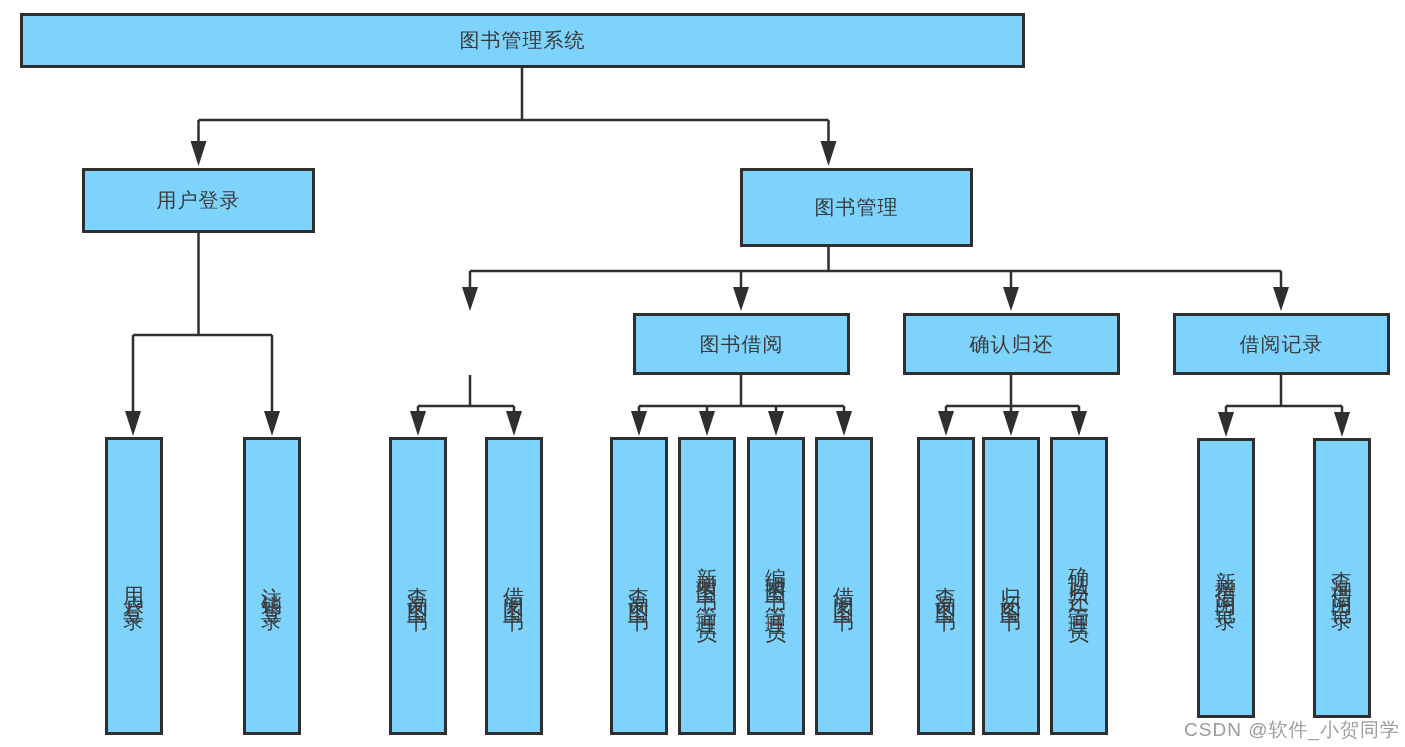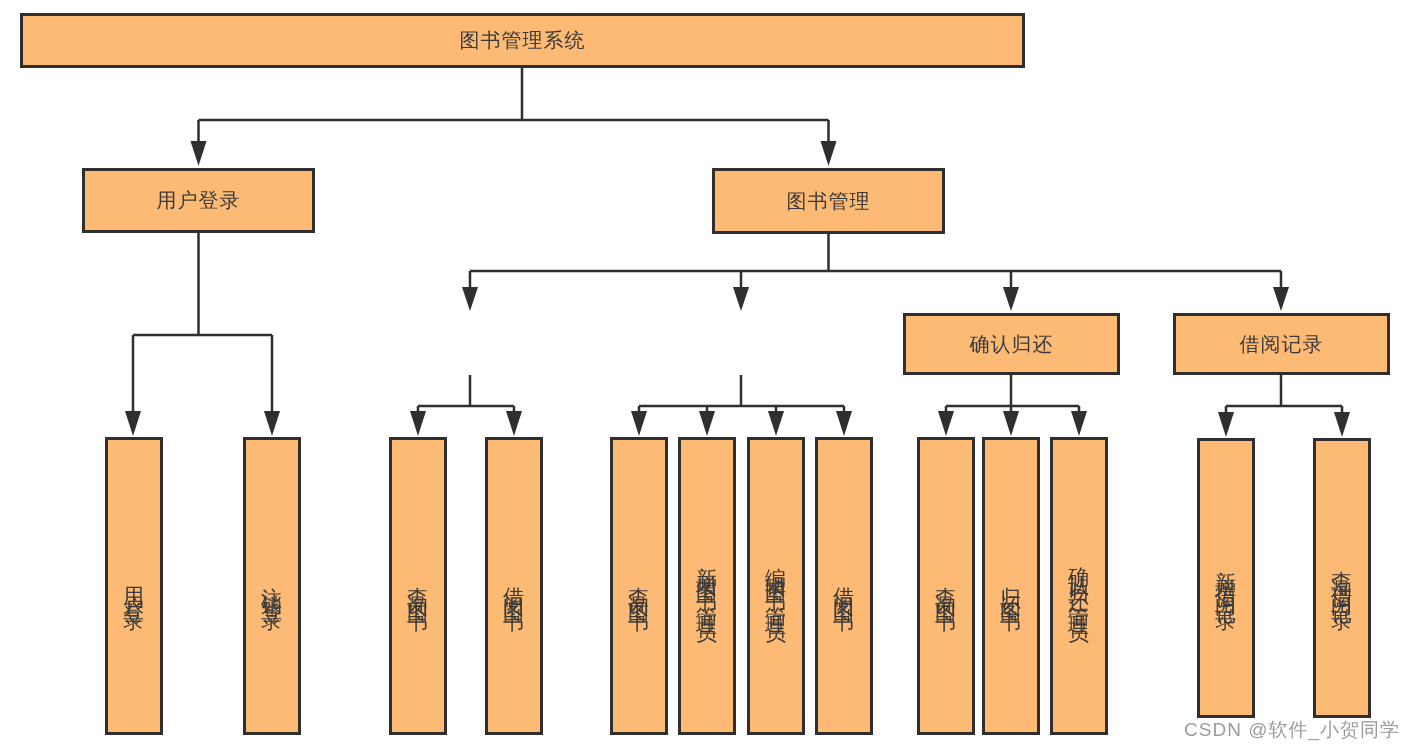--- a/index.html
+++ b/index.html
@@ -4,21 +4,21 @@
 <style>
   html,body{margin:0;padding:0;background:#fff;}
   .stage{
     position:relative;width:1405px;height:747px;overflow:hidden;background:#fff;
     font-family:"Liberation Sans", sans-serif;
   }
   .connectors{position:absolute;left:0;top:0;z-index:1;}
   .connectors path{fill:none;stroke:var(--line,#2f2f2f);stroke-width:2.5;}
   .connectors polygon{fill:var(--line,#2f2f2f);stroke:none;}
   .box{
-    position:absolute;box-sizing:border-box;background:#fdba74;
+    position:absolute;box-sizing:border-box;background:#7dd3fc;
     border:3px solid var(--line,#2f2f2f);
     display:flex;align-items:center;justify-content:center;
     z-index:2;color:var(--text,#3a3a3a);text-align:right;
   }
   .h{font-size:20px;letter-spacing:1px;}
   .v span{
     writing-mode:vertical-rl;text-orientation:mixed;
     font-size:21px;letter-spacing:8px;line-height:1;
   }
   .watermark{
@@ -64,24 +64,27 @@
 
   <div class="watermark">CSDN @软件_小贺同学</div>
 
   <div class="box h" style="left:20px;top:13px;width:1005px;height:55px">
     <span>图书管理系统</span>
   </div>
 
   <div class="box h" style="left:82px;top:168px;width:233px;height:65px">
     <span>用户登录</span>
   </div>
-  <div class="box h" style="left:712px;top:168px;width:233px;height:66px">
+  <div class="box h" style="left:740px;top:168px;width:233px;height:79px">
     <span>图书管理</span>
   </div>
 
+  <div class="box h" style="left:633px;top:313px;width:217px;height:62px">
+    <span>图书借阅</span>
+  </div>
   <div class="box h" style="left:903px;top:313px;width:217px;height:62px">
     <span>确认归还</span>
   </div>
   <div class="box h" style="left:1173px;top:313px;width:217px;height:62px">
     <span>借阅记录</span>
   </div>
 
   <div class="box v" style="left:105px;top:437px;width:58px;height:298px">
     <span>用户登录</span>
   </div>

